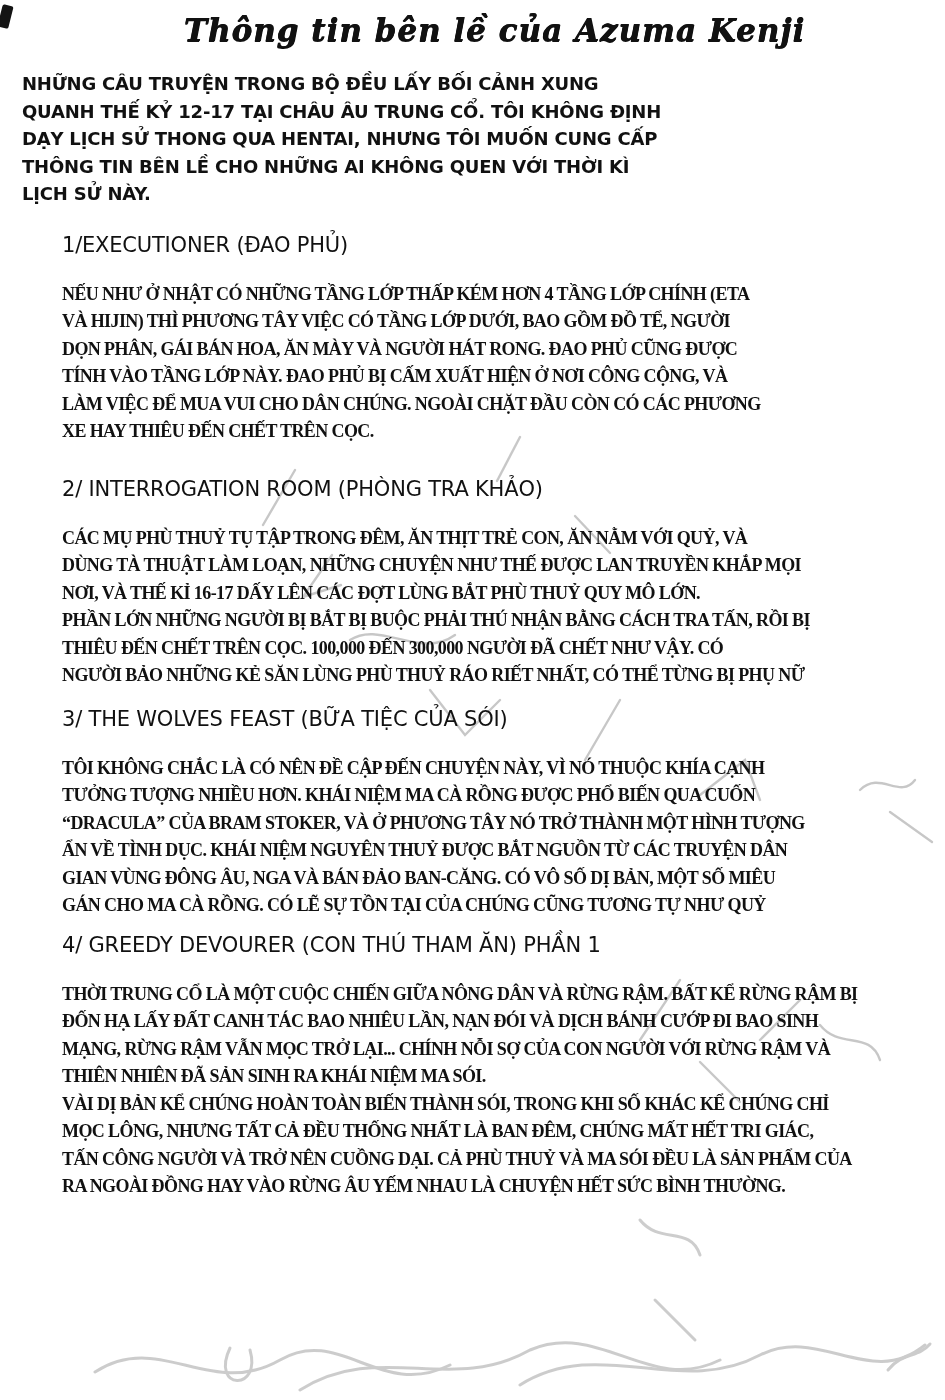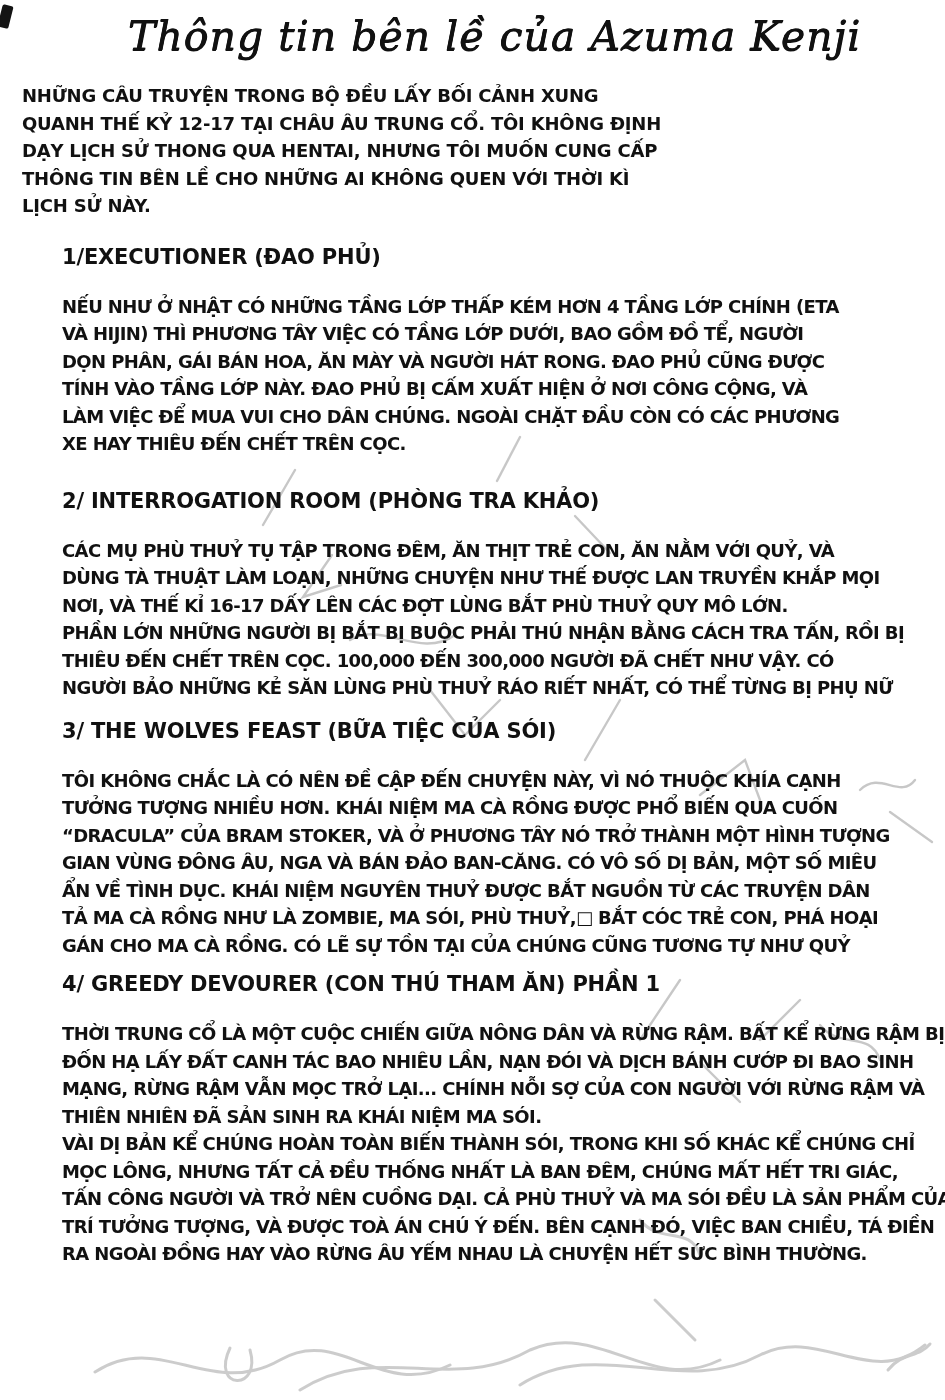--- a/index.html
+++ b/index.html
@@ -16,48 +16,48 @@
     color: #111111;
   }
   .page {
     position: relative;
     z-index: 2;
     padding: 6px 18px 0 62px;
   }
   .title {
     font-family: "DejaVu Serif", serif;
     font-style: italic;
-    font-weight: 400;
-    font-size: 41px;
+    font-weight: 700;
+    font-size: 31px;
     letter-spacing: 1px;
     text-align: center;
     margin: 6px 40px 22px 40px;
     text-shadow: 0.6px 0 0 #111, 0 0.6px 0 #111;
   }
   .intro {
     margin: 0 0 24px 0;
     margin-left: -40px; 
     padding-right: 0;
   }
   .line {
     white-space: nowrap;
     font-weight: 700;
     font-size: 18px;
     line-height: 27.5px;
     letter-spacing: -0.6px;
   }
   .intro .line { letter-spacing: -0.2px; }
   .heading {
-    font-weight: 700;
+    font-weight: 400;
     font-size: 21px;
     line-height: 27px;
     letter-spacing: -0.2px;
     margin: 0 0 22px 0;
   }
-  .para { margin: 0 0 30px 0; }
+  .para { margin: 0 0 30px 0; font-family: Liberation Serif, serif; }
   .para.tight { margin-bottom: 16px; }
   .para.tighter { margin-bottom: 12px; }
   .watermark-layer {
     position: absolute;
     top: 0; left: 0;
     z-index: 1;
   }
   .scan-artifact {
     position: absolute;
     left: 0px;
@@ -133,32 +133,30 @@
     <div class="line">PHẦN LỚN NHỮNG NGƯỜI BỊ BẮT BỊ BUỘC PHẢI THÚ NHẬN BẰNG CÁCH TRA TẤN, RỒI BỊ</div>
     <div class="line">THIÊU ĐẾN CHẾT TRÊN CỌC. 100,000 ĐẾN 300,000 NGƯỜI ĐÃ CHẾT NHƯ VẬY. CÓ</div>
     <div class="line">NGƯỜI BẢO NHỮNG KẺ SĂN LÙNG PHÙ THUỶ RÁO RIẾT NHẤT, CÓ THỂ TỪNG BỊ PHỤ NỮ</div>
   </div>
 
   <div class="heading">3/ THE WOLVES FEAST (BỮA TIỆC CỦA SÓI)</div>
   <div class="para tighter">
     <div class="line">TÔI KHÔNG CHẮC LÀ CÓ NÊN ĐỀ CẬP ĐẾN CHUYỆN NÀY, VÌ NÓ THUỘC KHÍA CẠNH</div>
     <div class="line">TƯỞNG TƯỢNG NHIỀU HƠN. KHÁI NIỆM MA CÀ RỒNG ĐƯỢC PHỔ BIẾN QUA CUỐN</div>
     <div class="line">“DRACULA” CỦA BRAM STOKER, VÀ Ở PHƯƠNG TÂY NÓ TRỞ THÀNH MỘT HÌNH TƯỢNG</div>
+    <div class="line">ẨN VỀ TÌNH DỤC. KHÁI NIỆM NGUYÊN THUỶ ĐƯỢC BẮT NGUỒN TỪ CÁC TRUYỆN DÂN</div>
     <div class="line">GIAN VÙNG ĐÔNG ÂU, NGA VÀ BÁN ĐẢO BAN-CĂNG. CÓ VÔ SỐ DỊ BẢN, MỘT SỐ MIÊU</div>
-    <div class="line">ẨN VỀ TÌNH DỤC. KHÁI NIỆM NGUYÊN THUỶ ĐƯỢC BẮT NGUỒN TỪ CÁC TRUYỆN DÂN</div>
-    <div class="line">TẢ MA CÀ RỒNG NHƯ LÀ ZOMBIE, MA SÓI, PHÙ THUỶ,□ BẮT CÓC TRẺ CON, PHÁ HOẠI</div>
     <div class="line">GÁN CHO MA CÀ RỒNG. CÓ LẼ SỰ TỒN TẠI CỦA CHÚNG CŨNG TƯƠNG TỰ NHƯ QUỶ</div>
   </div>
 
   <div class="heading">4/ GREEDY DEVOURER (CON THÚ THAM ĂN) PHẦN 1</div>
   <div class="para">
     <div class="line">THỜI TRUNG CỔ LÀ MỘT CUỘC CHIẾN GIỮA NÔNG DÂN VÀ RỪNG RẬM. BẤT KỂ RỪNG RẬM BỊ</div>
     <div class="line">ĐỐN HẠ LẤY ĐẤT CANH TÁC BAO NHIÊU LẦN, NẠN ĐÓI VÀ DỊCH BÁNH CƯỚP ĐI BAO SINH</div>
     <div class="line">MẠNG, RỪNG RẬM VẪN MỌC TRỞ LẠI... CHÍNH NỖI SỢ CỦA CON NGƯỜI VỚI RỪNG RẬM VÀ</div>
     <div class="line">THIÊN NHIÊN ĐÃ SẢN SINH RA KHÁI NIỆM MA SÓI.</div>
     <div class="line">VÀI DỊ BẢN KỂ CHÚNG HOÀN TOÀN BIẾN THÀNH SÓI, TRONG KHI SỐ KHÁC KỂ CHÚNG CHỈ</div>
     <div class="line">MỌC LÔNG, NHƯNG TẤT CẢ ĐỀU THỐNG NHẤT LÀ BAN ĐÊM, CHÚNG MẤT HẾT TRI GIÁC,</div>
     <div class="line">TẤN CÔNG NGƯỜI VÀ TRỞ NÊN CUỒNG DẠI. CẢ PHÙ THUỶ VÀ MA SÓI ĐỀU LÀ SẢN PHẨM CỦA</div>
-    <div class="line">TRÍ TƯỞNG TƯỢNG, VÀ ĐƯỢC TOÀ ÁN CHÚ Ý ĐẾN. BÊN CẠNH ĐÓ, VIỆC BAN CHIỀU, TÁ ĐIỀN</div>
     <div class="line">RA NGOÀI ĐỒNG HAY VÀO RỪNG ÂU YẾM NHAU LÀ CHUYỆN HẾT SỨC BÌNH THƯỜNG.</div>
   </div>
 
 </div>
 
 </body></html>

